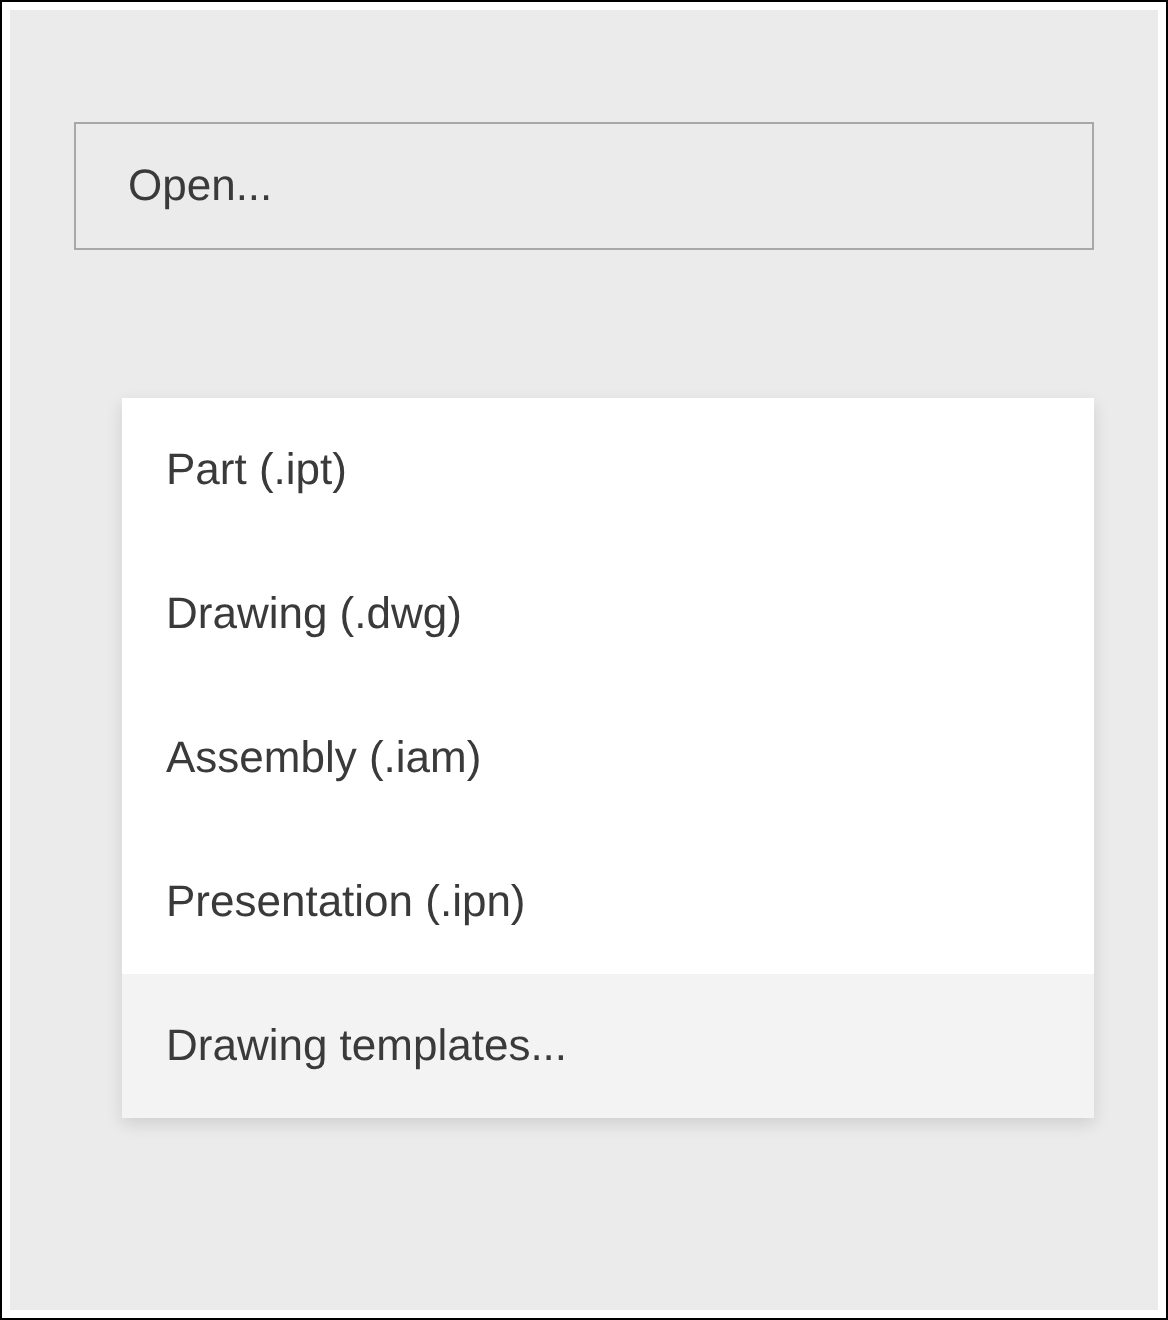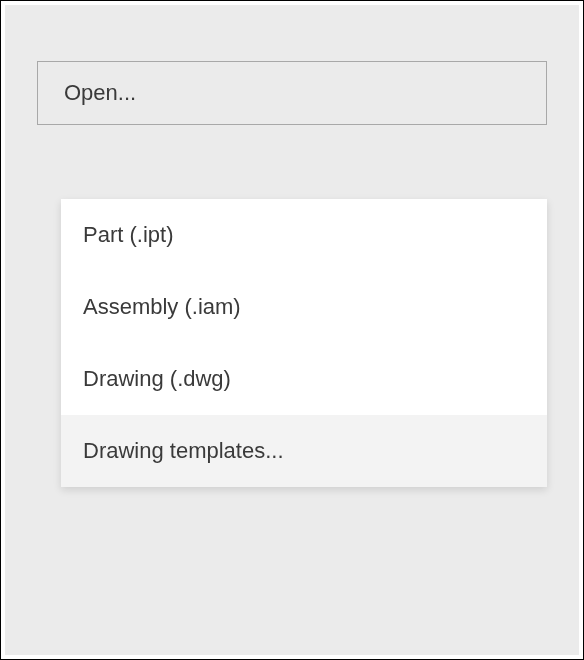--- a/index.html
+++ b/index.html
@@ -88,23 +88,26 @@
       <span>Open...</span>
     </div>
   </div>
 
 
   <div class="dropdown">
     <div class="dropdown-item">
       <span>Part (.ipt)</span>
     </div>
     <div class="dropdown-item">
+      <span>Drawing (.dwg)</span>
+    </div>
+    <div class="dropdown-item">
       <span>Assembly (.iam)</span>
     </div>
     <div class="dropdown-item">
-      <span>Drawing (.dwg)</span>
+      <span>Presentation (.ipn)</span>
     </div>
     <div class="dropdown-item hovered">
       <span>Drawing templates...</span>
     </div>
   </div>
 
 </div>
 
 </body></html>

